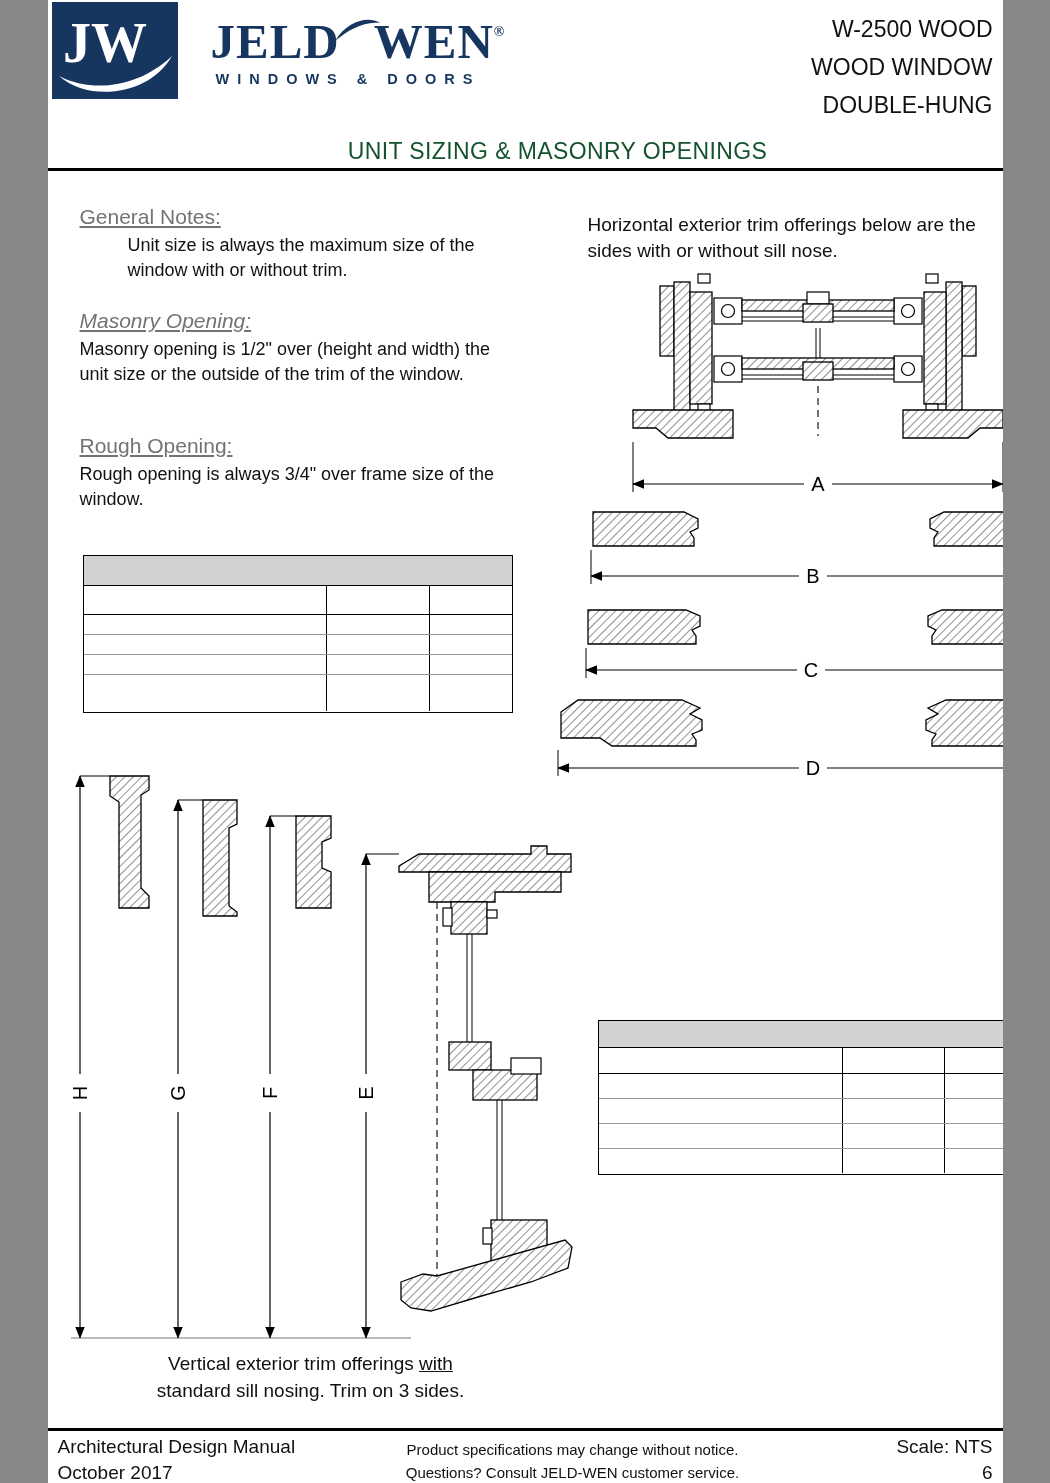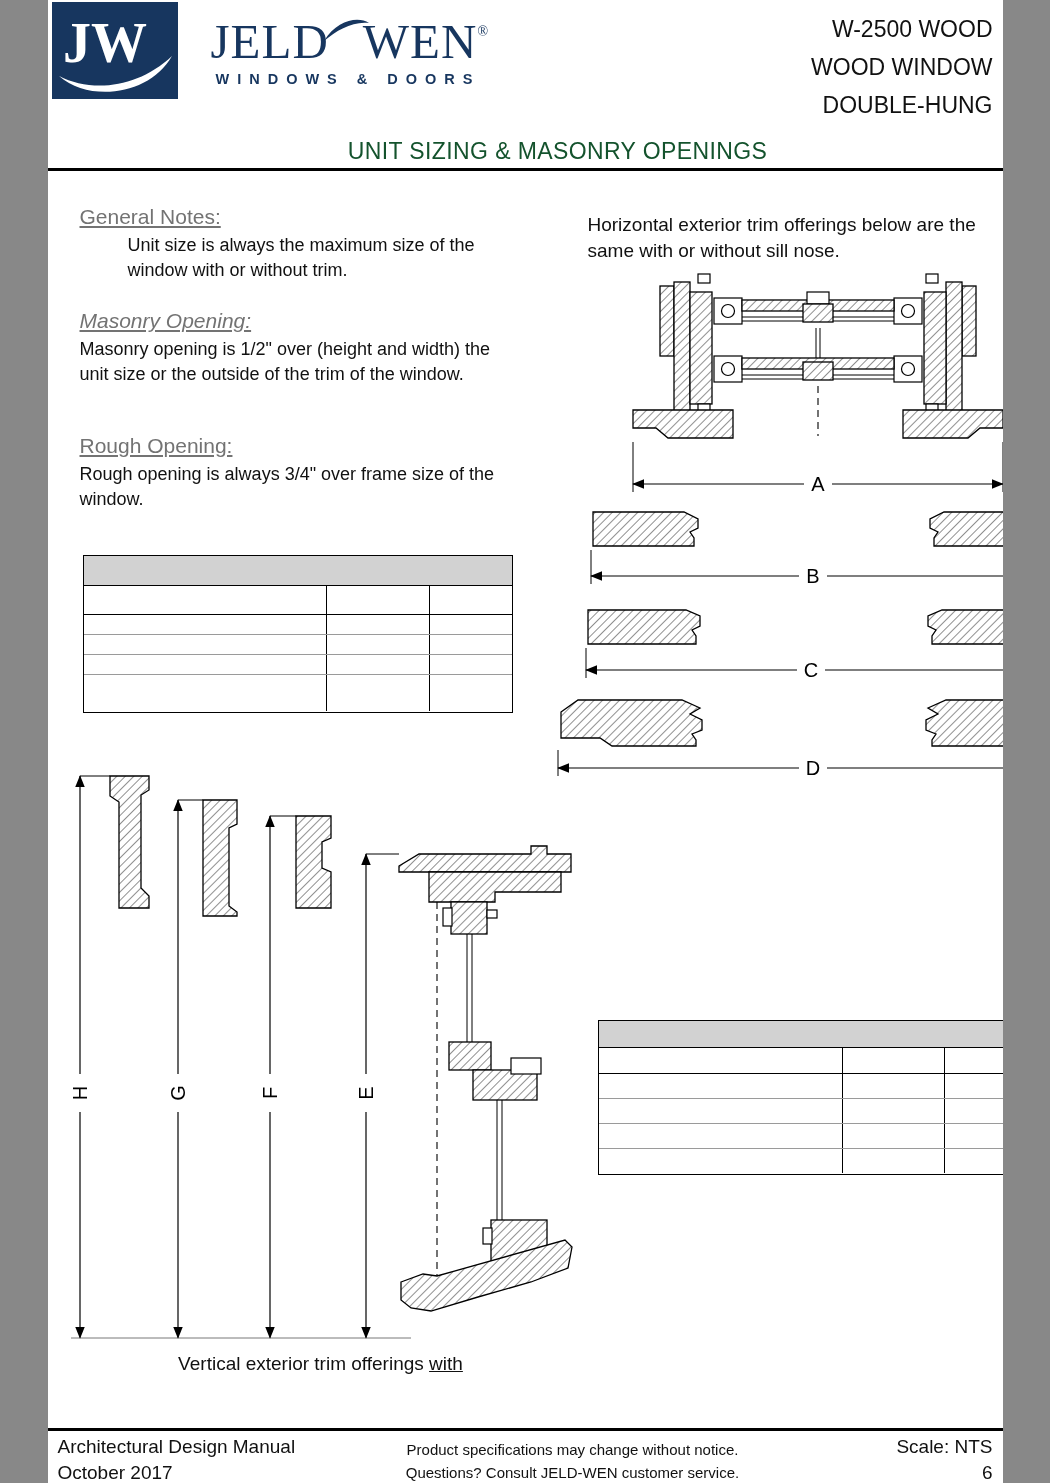--- a/index.html
+++ b/index.html
@@ -6,21 +6,21 @@
   body { background:#888; font-family:"Liberation Sans", sans-serif; }
   .page {
     position:relative; width:955px; height:1483px; background:#fff;
     margin:0 auto; overflow:hidden; color:#111;
   }
   .abs { position:absolute; }
 
   
   .logo-box { left:4px; top:2px; width:126px; height:97px; }
   .wordmark { left:163px; top:6px; width:360px; }
-  .brand-line { font-family:"Liberation Serif", serif; font-weight:normal;
+  .brand-line { font-family:"Liberation Serif", serif; font-weight:bold;
     font-size:49px; color:#17365f; letter-spacing:1px; line-height:52px; white-space:nowrap; }
   .brand-line .reg { font-size:14px; vertical-align:22px; letter-spacing:0; }
   .swoosh-svg { vertical-align:4px; margin:0 -7px; }
   .brand-sub { margin-top:3px; font-size:14.5px; font-weight:bold; color:#17365f;
     letter-spacing:8px; padding-left:5px; }
   .product-info { right:10px; top:10px; text-align:right; font-size:23px; line-height:38px; color:#111; }
 
   
   .page-title { left:0; top:138px; width:1020px; text-align:center;
     font-size:23px; letter-spacing:0.4px; font-weight:400; color:#14532d; }
@@ -53,21 +53,21 @@
   svg .part  { fill:#fff; stroke:#000; stroke-width:1.2; }
   svg .dim   { stroke:#000; stroke-width:1.2; fill:none; }
   svg .ext   { stroke:#000; stroke-width:1; }
   svg .dash  { stroke:#000; stroke-width:1.1; stroke-dasharray:7 5; }
   svg .glass { stroke:#000; stroke-width:1; }
   svg .base  { stroke:#555; stroke-width:0.8; }
   svg .dimlabel { font-family:"Liberation Sans", sans-serif; font-size:20px; fill:#000;
     text-anchor:middle; dominant-baseline:central; }
 
   
-  .v-caption { left:58px; top:1350px; width:430px; text-align:center;
+  .v-caption { left:48px; top:1350px; width:430px; text-align:center;
     font-size:19px; line-height:27px; }
   .v-caption .u { text-decoration:underline; }
 
   
   .footer-rule { left:0; top:1428px; width:1050px; height:2.5px; background:#000; }
   .footer-left { left:10px; top:1434px; font-size:19px; line-height:26px; }
   .footer-center { left:0; top:1438px; width:1050px; text-align:center; font-size:15px; line-height:23px; }
   .footer-right { right:10px; top:1434px; text-align:right; font-size:19px; line-height:26px; }
 </style>
 </head>
@@ -105,21 +105,21 @@
   <div class="abs note-body gn-b">Unit size is always the maximum size of the window with or without trim.</div>
 
   <div class="abs note-heading mo-h">Masonry Opening:</div>
   <div class="abs note-body mo-b">Masonry opening is 1/2" over (height and width) the unit size or the outside of the trim of the window.</div>
 
   <div class="abs note-heading ro-h">Rough Opening:</div>
   <div class="abs note-body ro-b">Rough opening is always 3/4" over frame size of the window.</div>
 
   <div class="abs h-caption">
     <div>Horizontal exterior trim offerings below are the</div>
-    <div>same with or without sill nose.</div>
+    <div>sides with or without sill nose.</div>
   </div>
 
   <div class="abs spec-table" style="left:35px; top:555px; width:430px; height:158px;">
     <div class="t-head" style="height:30px;"></div>
     <div class="t-body" style="height:125px;">
       <div class="vline" style="left:242px;"></div>
       <div class="vline" style="left:345px;"></div>
       <div class="hline strong" style="top:28px;"></div>
       <div class="hline" style="top:48px;"></div>
       <div class="hline" style="top:68px;"></div>
@@ -282,20 +282,21 @@
       <div class="vline" style="left:345px;"></div>
       <div class="hline strong" style="top:25px;"></div>
       <div class="hline" style="top:50px;"></div>
       <div class="hline" style="top:75px;"></div>
       <div class="hline" style="top:100px;"></div>
     </div>
   </div>
 
   <div class="abs v-caption">
     <div><span>Vertical exterior trim offerings </span><span class="u">with</span></div>
+    <div>standard sill nosing. Trim on 3 sides.</div>
   </div>
 
   <div class="abs footer-rule"></div>
   <div class="abs footer-left">
     <div>Architectural Design Manual</div>
     <div>October 2017</div>
   </div>
   <div class="abs footer-center">
     <div>Product specifications may change without notice.</div>
     <div>Questions? Consult JELD-WEN customer service.</div>

